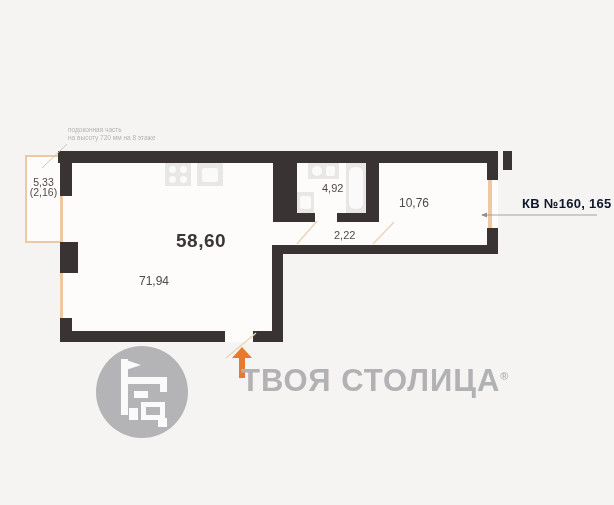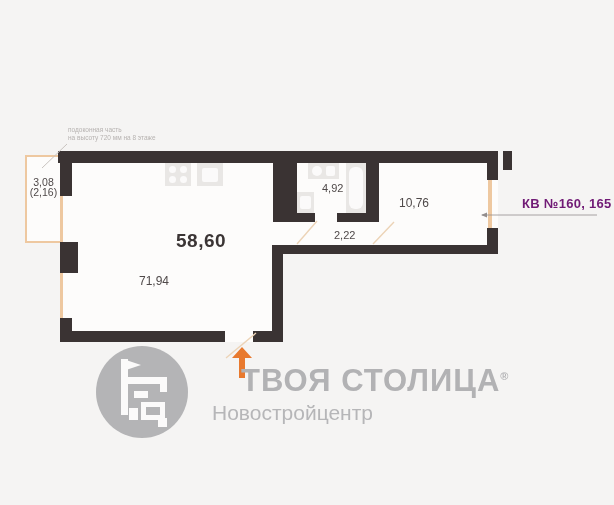--- a/index.html
+++ b/index.html
@@ -11,21 +11,21 @@
   .wall{position:absolute;background:#3a3333;}
   .interior{position:absolute;background:#fdfcfb;}
   .window{position:absolute;background:#eec8a0;}
   .fixture{position:absolute;background:#e9e7e5;}
   .fixture-inner{position:absolute;background:#fbfafa;}
   .label{position:absolute;color:#4a4444;white-space:nowrap;}
   .label-total{font-size:19px;font-weight:bold;color:#3b3535;letter-spacing:0.5px;margin-left:45px;}
   .label-room{font-size:12px;color:#4f4949;}
   .label-small{font-size:11px;color:#4f4949;}
   .label-balcony{font-size:10.5px;color:#4f4949;text-align:center;line-height:10px;}
-  .label-kv{font-size:13px;font-weight:bold;color:#701a75;letter-spacing:0.3px;}
+  .label-kv{font-size:13px;font-weight:bold;color:#0f172a;letter-spacing:0.3px;}
   .annotation{position:absolute;font-size:6.5px;line-height:8px;color:#b7b3b1;}
   .balcony{position:absolute;background:#fdfcfb;border:2px solid #eec8a0;box-sizing:border-box;}
   .brand-name{position:absolute;font-size:31px;font-weight:bold;color:#b2b2b4;letter-spacing:1px;white-space:nowrap;margin-left:32px;}
   .brand-reg{font-size:11px;vertical-align:super;font-weight:bold;}
   .brand-sub{position:absolute;font-size:21px;color:#b6b6b8;white-space:nowrap;}
   .logo-circle{position:absolute;width:92px;height:92px;border-radius:50%;background:#b4b4b6;}
   svg{display:block;}
 </style>
 </head>
 <body>
@@ -91,21 +91,21 @@
   <svg class="abs" style="left:230px;top:346px;" width="24" height="34" viewBox="0 0 24 34">
     <path d="M12 1 L22 12 L15 12 L15 32 L9 32 L9 12 L2 12 Z" fill="#e8792e"></path>
   </svg>
 
   <div class="annotation" style="left:68px;top:126px;">
     <div>подоконная часть</div>
     <div>на высоту 720 мм на 8 этаже</div>
   </div>
 
   <div class="label label-balcony" style="left:25px;top:177px;width:37px;">
-    <div>3,08</div>
+    <div>5,33</div>
     <div>(2,16)</div>
   </div>
 
   <div class="label label-total" style="left:131px;top:230px;">58,60</div>
   <div class="label label-room" style="left:139px;top:274px;">71,94</div>
   <div class="label label-small" style="left:322px;top:182px;">4,92</div>
   <div class="label label-small" style="left:334px;top:229px;">2,22</div>
   <div class="label label-room" style="left:399px;top:196px;">10,76</div>
   <div class="label label-kv" style="left:522px;top:196px;">КВ №160, 165</div>
 
@@ -118,15 +118,14 @@
       <rect x="38" y="45" width="14" height="7" fill="#fbfafa"></rect>
       <rect x="45" y="56" width="24" height="18" fill="#fbfafa"></rect>
       <rect x="50" y="61" width="14" height="8" fill="#b4b4b6"></rect>
       <rect x="33" y="62" width="9" height="12" fill="#fbfafa"></rect>
       <rect x="62" y="72" width="9" height="9" fill="#fbfafa"></rect>
     </svg>
   </div>
   <div class="brand-name" style="left:209px;top:363px;">
     <span>ТВОЯ СТОЛИЦА</span><span class="brand-reg">®</span>
   </div>
-  <div class="brand-sub" style="left:212px;top:401px;">Новостройцентр</div>
 
 </div>
 
 </body></html>

